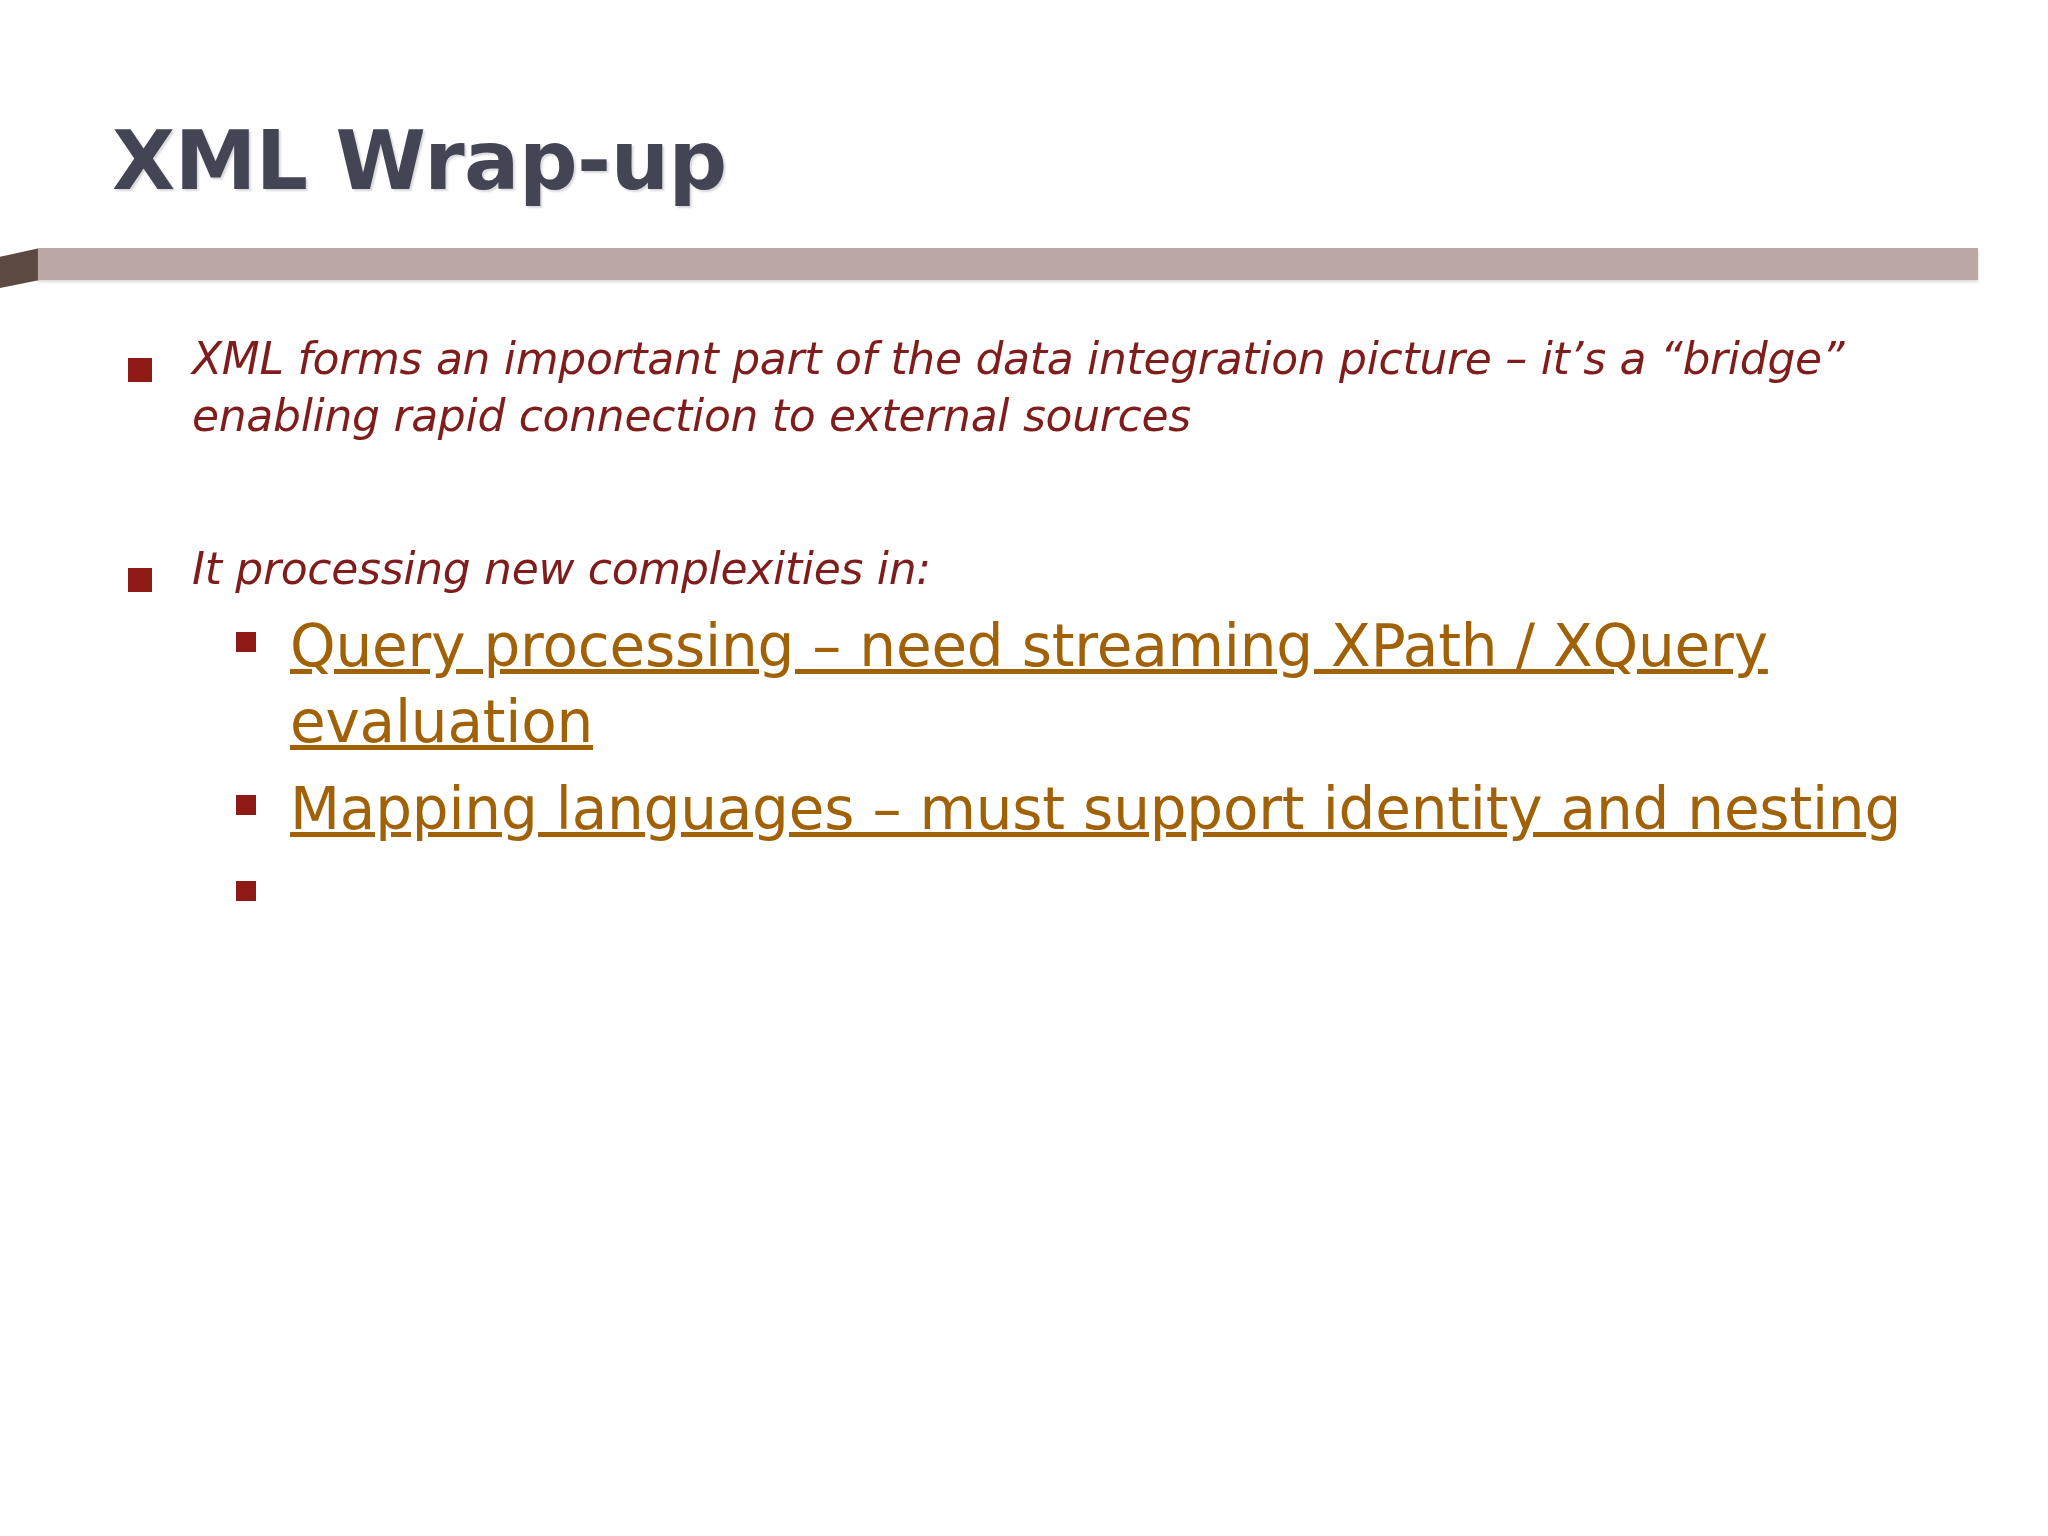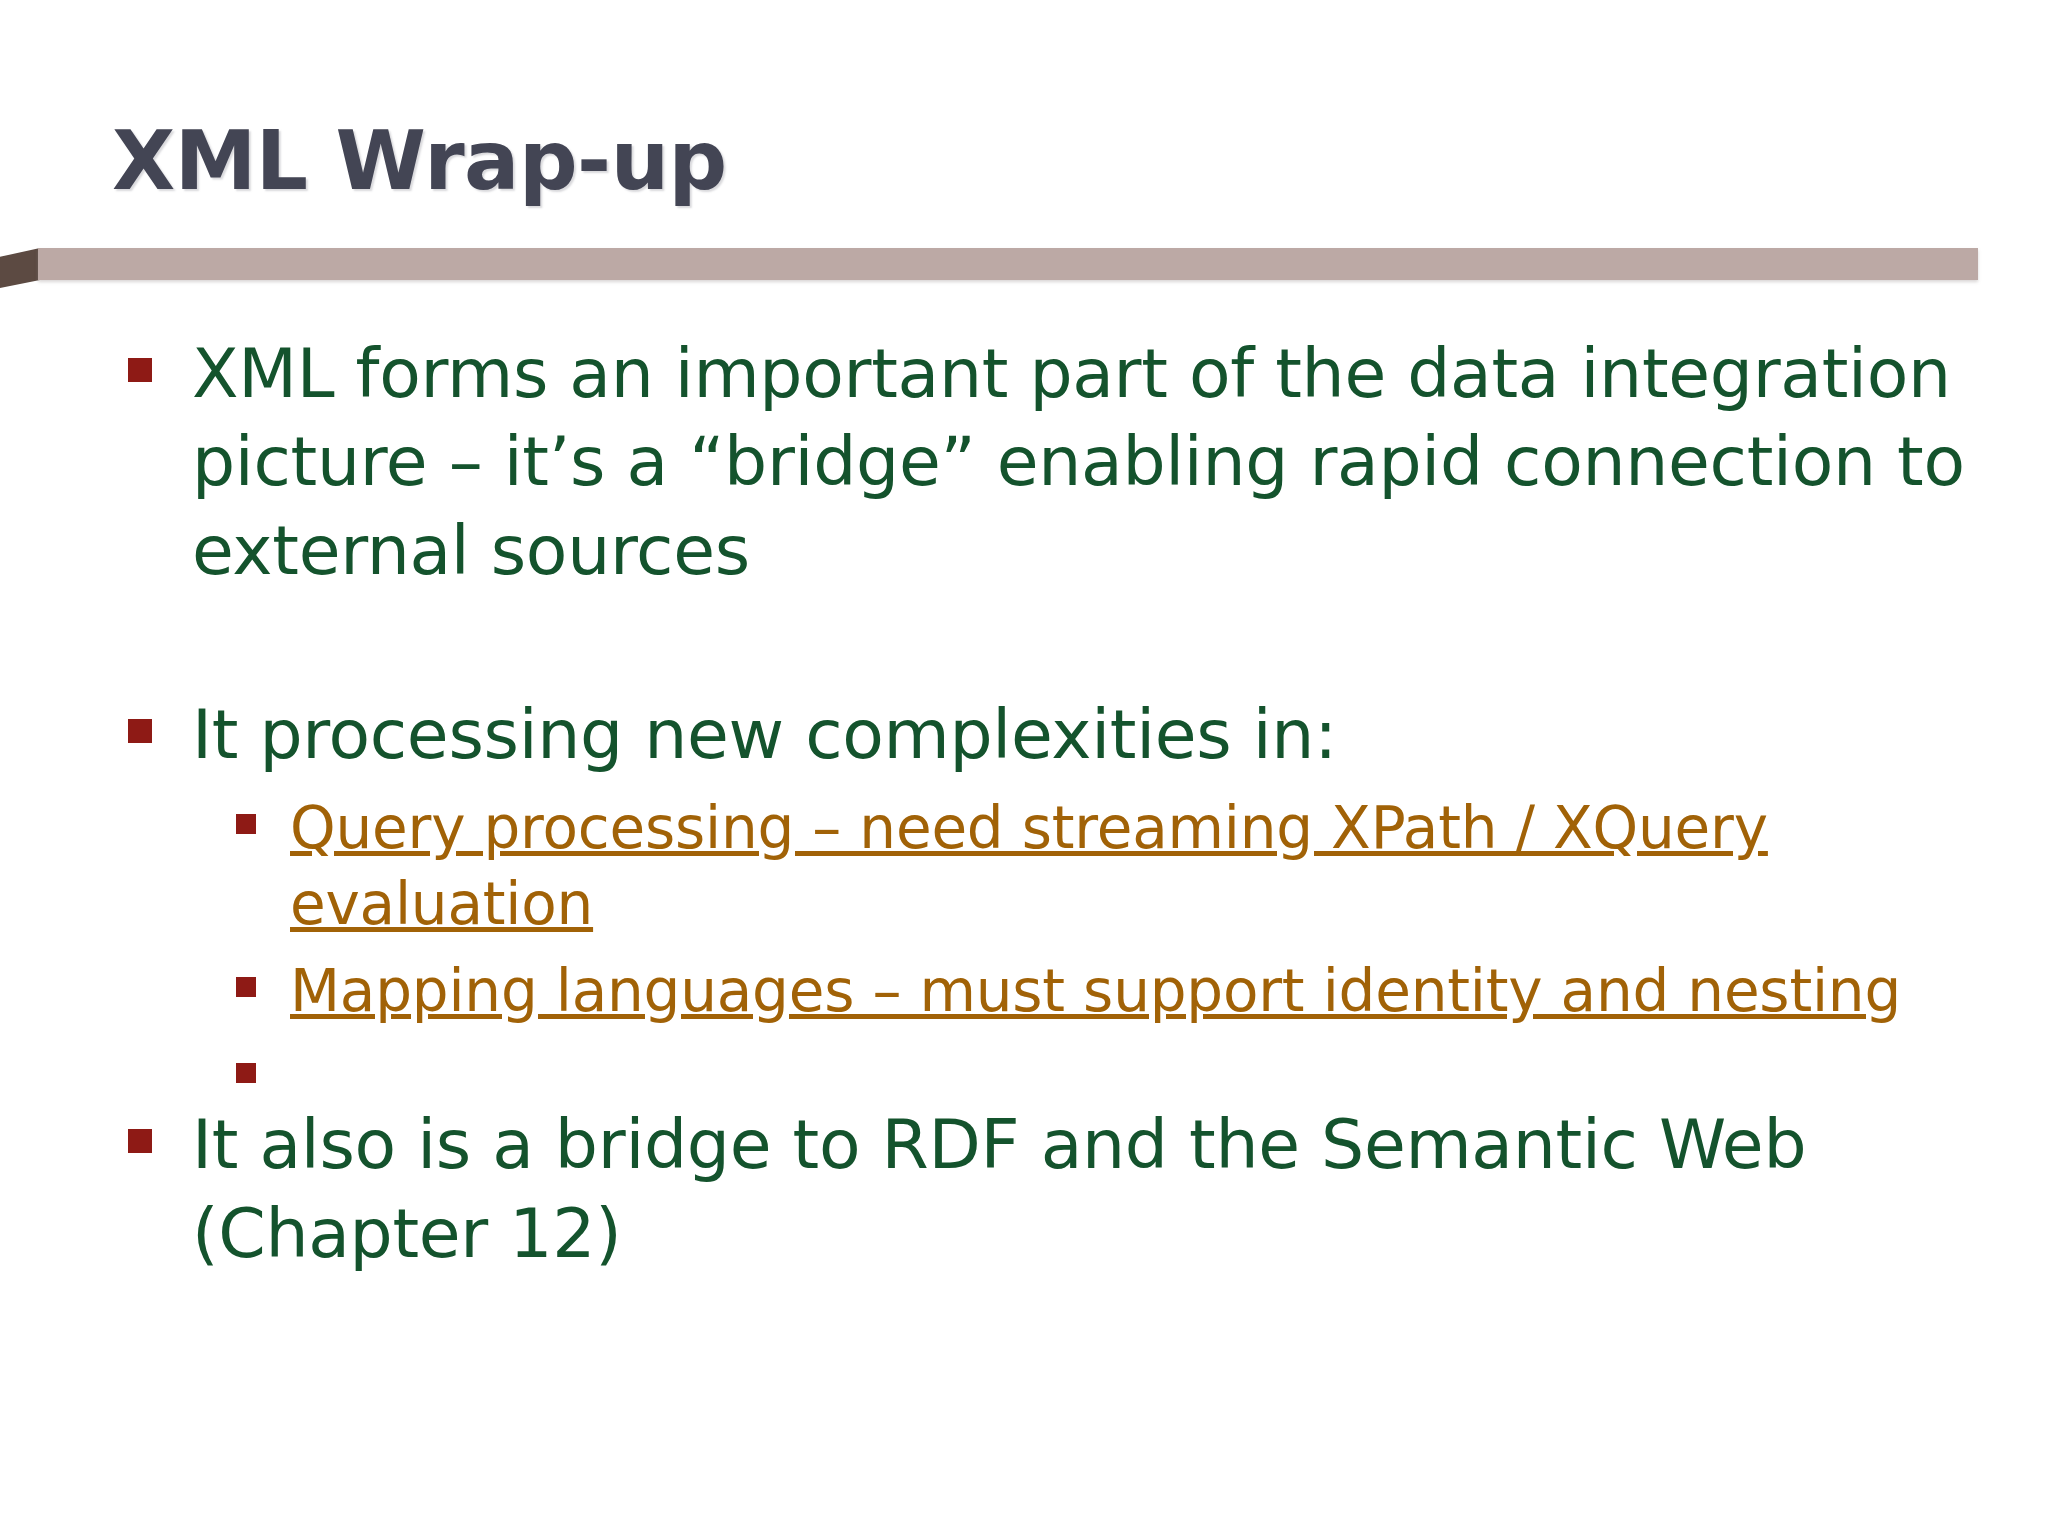--- a/index.html
+++ b/index.html
@@ -93,26 +93,27 @@
     flex:0 0 auto;
     width:24px;
     height:24px;
     background:#8e1a15;
     margin-top:28px;
     margin-right:40px;
   }
   .lvl1 .text {
     flex:1 1 auto;
     font-family:"DejaVu Sans", sans-serif;
-    font-size:68px;
+    font-size:44px;
     font-weight:normal;
-    color:#14532d;
+    color:#7f1d1d;
     line-height:1.30;
     max-width:1790px;
     letter-spacing:-0.3px;
+    font-style:italic;
   }
 
   
   .lvl2 {
     padding-left:236px;
     margin-bottom:0px;
   }
   .lvl2 .marker {
     flex:0 0 auto;
     width:20px;
@@ -180,19 +181,15 @@
     </div>
 
     <div class="gap-sm"></div>
 
     <div class="bullet lvl2">
       <span class="marker"></span>
     </div>
 
     <div class="gap-md"></div>
 
-    <div class="bullet lvl1">
-      <span class="marker"></span>
-      <span class="text">It also is a bridge to RDF and the Semantic Web (Chapter 12)</span>
-    </div>
 
   </div>
 </div>
 
 </body></html>

